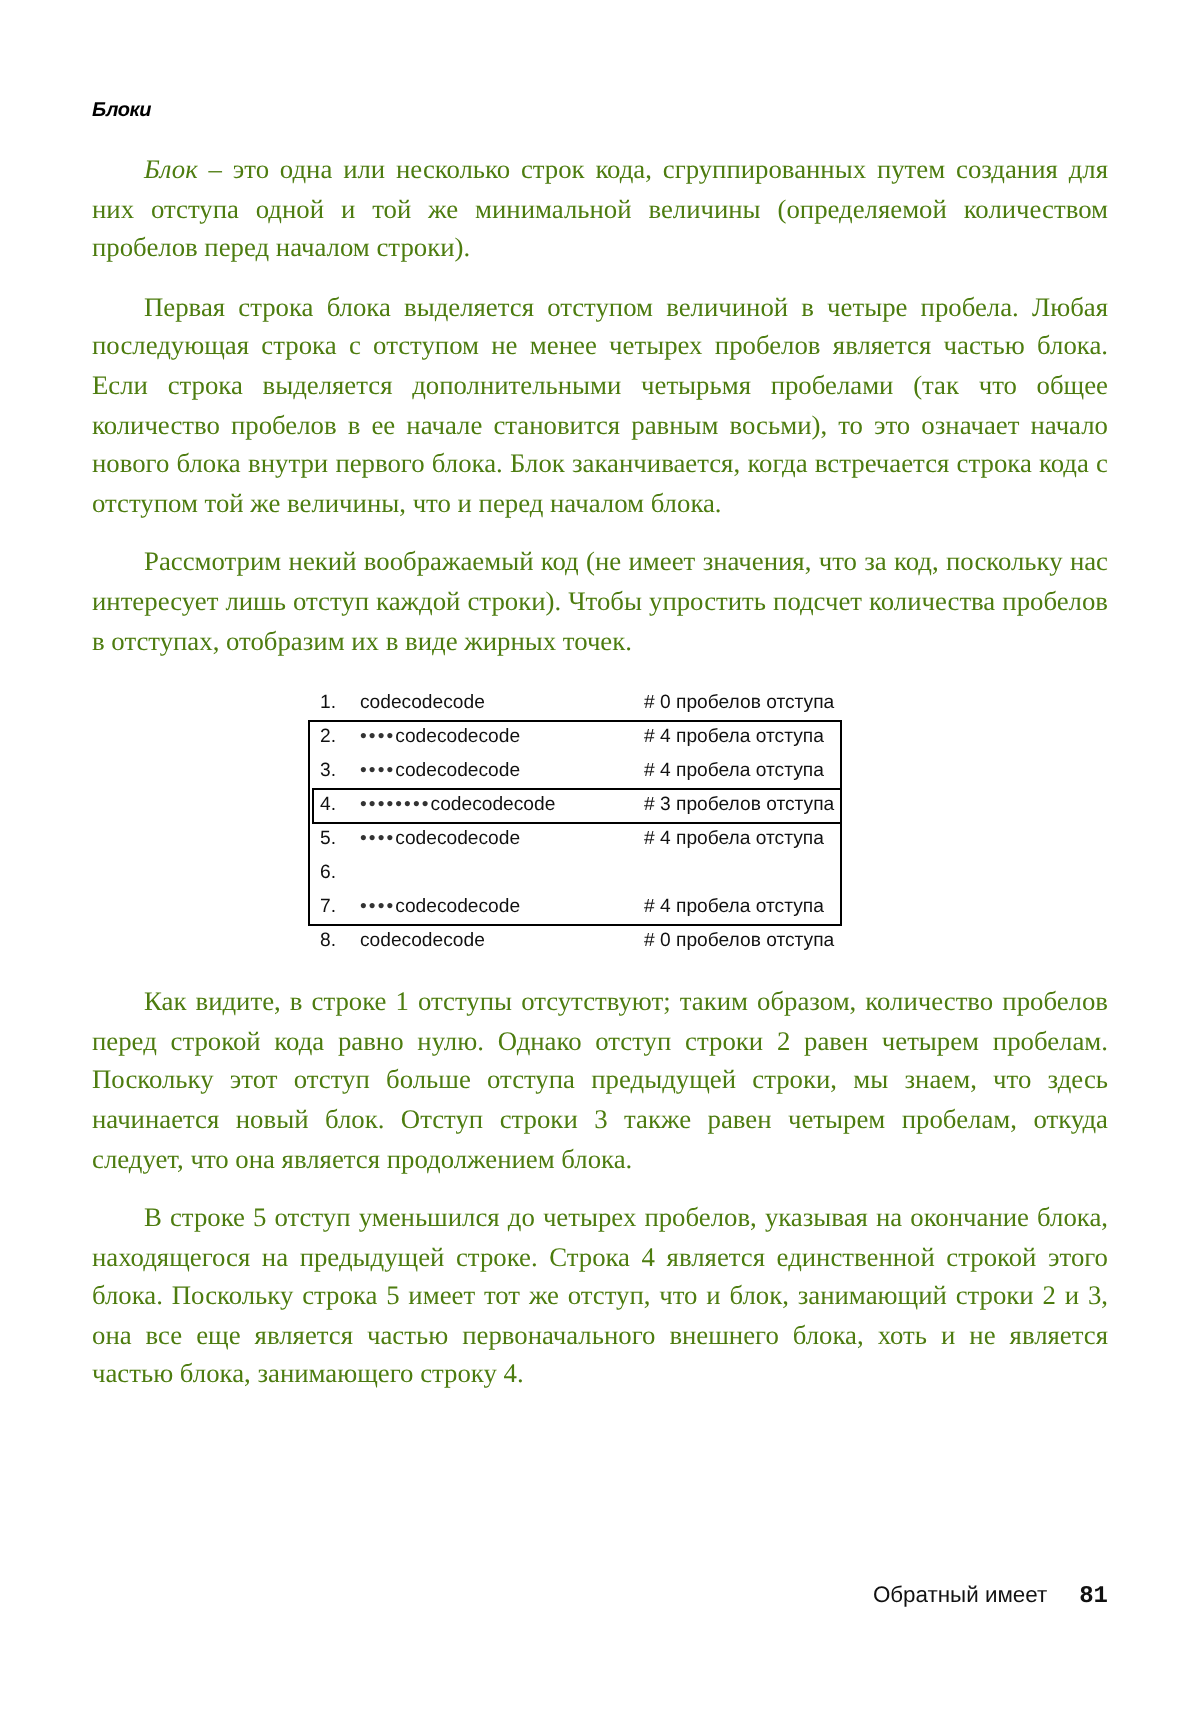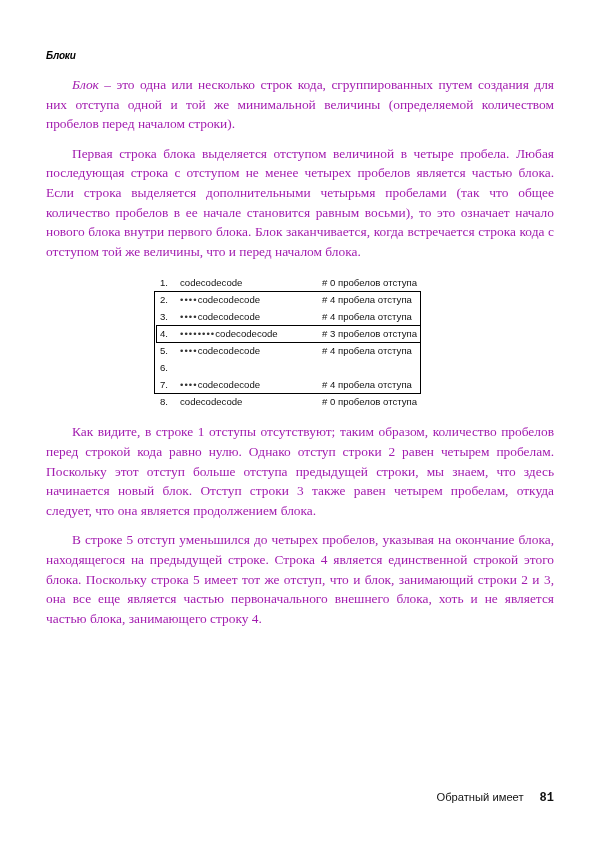--- a/index.html
+++ b/index.html
@@ -43,21 +43,21 @@
   }
 
   
   .para {
     font-family: "Liberation Serif", "DejaVu Serif", serif;
     font-size: 13.4px;
     line-height: 19.6px;
     text-align: justify;
     text-indent: 26px;
     margin: 0 0 0 0;
-    color: #a21caf;
+    color: #4d7c0f;
     -webkit-font-smoothing: none;
   }
   .para + .para { margin-top: 10px; }
 
   .term {
     font-style: italic;
   }
 
   
   .figure {
@@ -166,20 +166,21 @@
 <div class="page">
 
   <div class="content">
 
     <h2 class="heading">Блоки</h2>
 
     <p class="para"><span class="term">Блок</span><span> – это одна или несколько строк кода, сгруппированных путем создания для них отступа одной и той же минимальной величины (определяемой количеством пробелов перед началом строки).</span></p>
 
     <p class="para">Первая строка блока выделяется отступом величиной в четыре пробела. Любая последующая строка с отступом не менее четырех пробелов является частью блока. Если строка выделяется дополнительными четырьмя пробелами (так что общее количество пробелов в ее начале становится равным восьми), то это означает начало нового блока внутри первого блока. Блок заканчивается, когда встречается строка кода с отступом той же величины, что и перед началом блока.</p>
 
+    <p class="para">Рассмотрим некий воображаемый код (не имеет значения, что за код, поскольку нас интересует лишь отступ каждой строки). Чтобы упростить подсчет количества пробелов в отступах, отобразим их в виде жирных точек.</p>
 
     <div class="figure">
 
       <div class="codeblock">
 
         <div class="code-row">
           <span class="c-num">1.</span>
           <span class="c-code"><span class="dots"></span><span>codecodecode</span></span>
           <span class="c-comment"># 0 пробелов отступа</span>
         </div>

